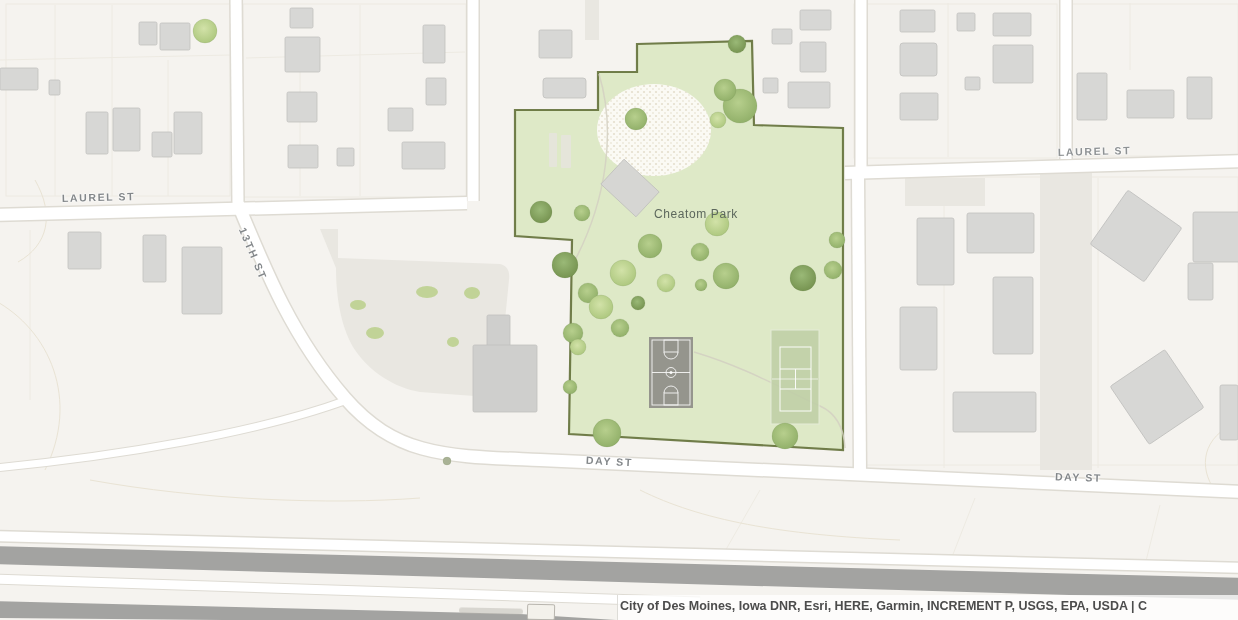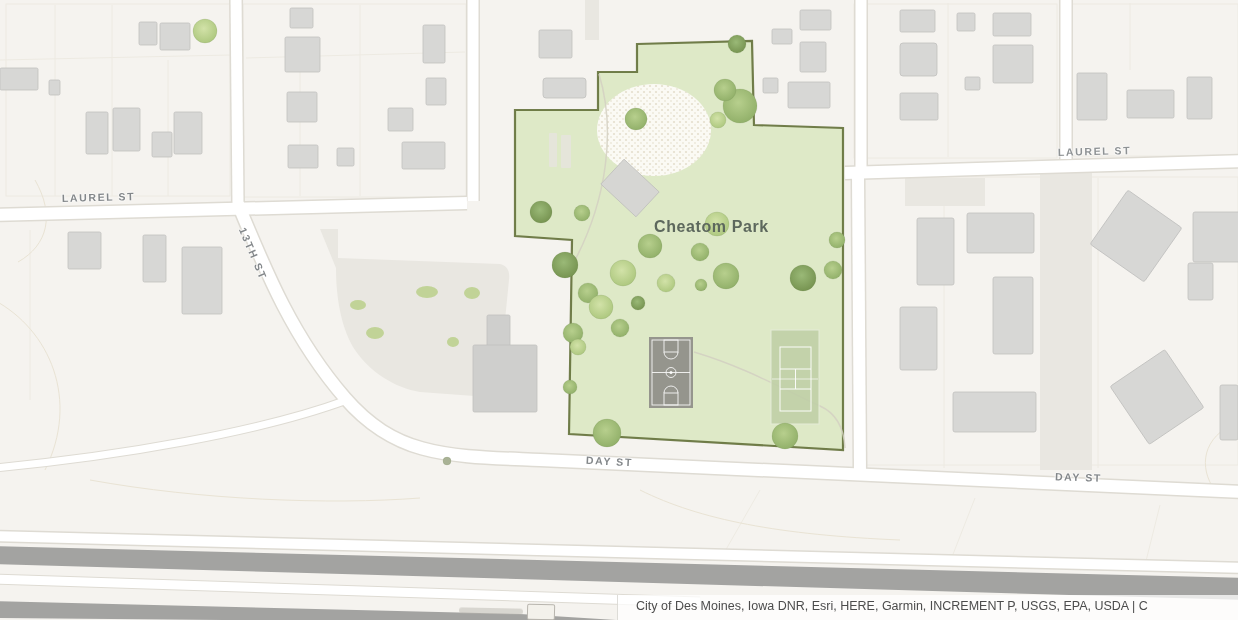--- a/index.html
+++ b/index.html
@@ -14,29 +14,30 @@
     letter-spacing:1.6px;white-space:nowrap;line-height:1;
     text-shadow:0 0 2px #fff,0 0 2px #fff,0 0 3px #fff;
     user-select:none;
   }
   .lbl-laurel-left{left:62px;top:192px;transform:rotate(-1.5deg);}
   .lbl-laurel-right{left:1058px;top:146px;transform:rotate(-1.5deg);color:#8e9294;}
   .lbl-13th{left:247px;top:226px;transform:rotate(67deg);transform-origin:0 0;letter-spacing:2px;}
   .lbl-day-left{left:586px;top:456px;transform:rotate(3.2deg);}
   .lbl-day-right{left:1055px;top:472px;transform:rotate(2deg);}
   .lbl-park{
-    left:654px;top:219px;color:#5d685d;font-size:16px;letter-spacing:.6px;
-    text-shadow:none;font-weight:bold;
+    left:654px;top:208px;color:#5d685d;font-size:12px;letter-spacing:.6px;
+    text-shadow:none;font-weight:normal;
   }
   .attribution{
     position:absolute;left:617px;top:595px;right:0;bottom:0;
     background:rgba(255,255,255,0.75);
     font-size:12.5px;color:#4c4c4c;line-height:1;
-    padding:5px 4px 0 18px;white-space:nowrap;overflow:hidden;
+    padding:5px 4px 0 2px;white-space:nowrap;overflow:hidden;
     border-left:1px solid rgba(200,198,192,.6);
+    font-weight:bold;
   }
   .route-shield{
     position:absolute;left:527px;top:604px;width:26px;height:14px;
     background:#f3f1eb;border:1px solid #b8b5ae;border-radius:2px;
     transform:rotate(1.5deg);
   }
   .faded-road-label{
     position:absolute;left:459px;top:608px;width:64px;height:6px;
     background:#bdbab2;opacity:.5;border-radius:3px;
     transform:rotate(1.2deg);filter:blur(.6px);

